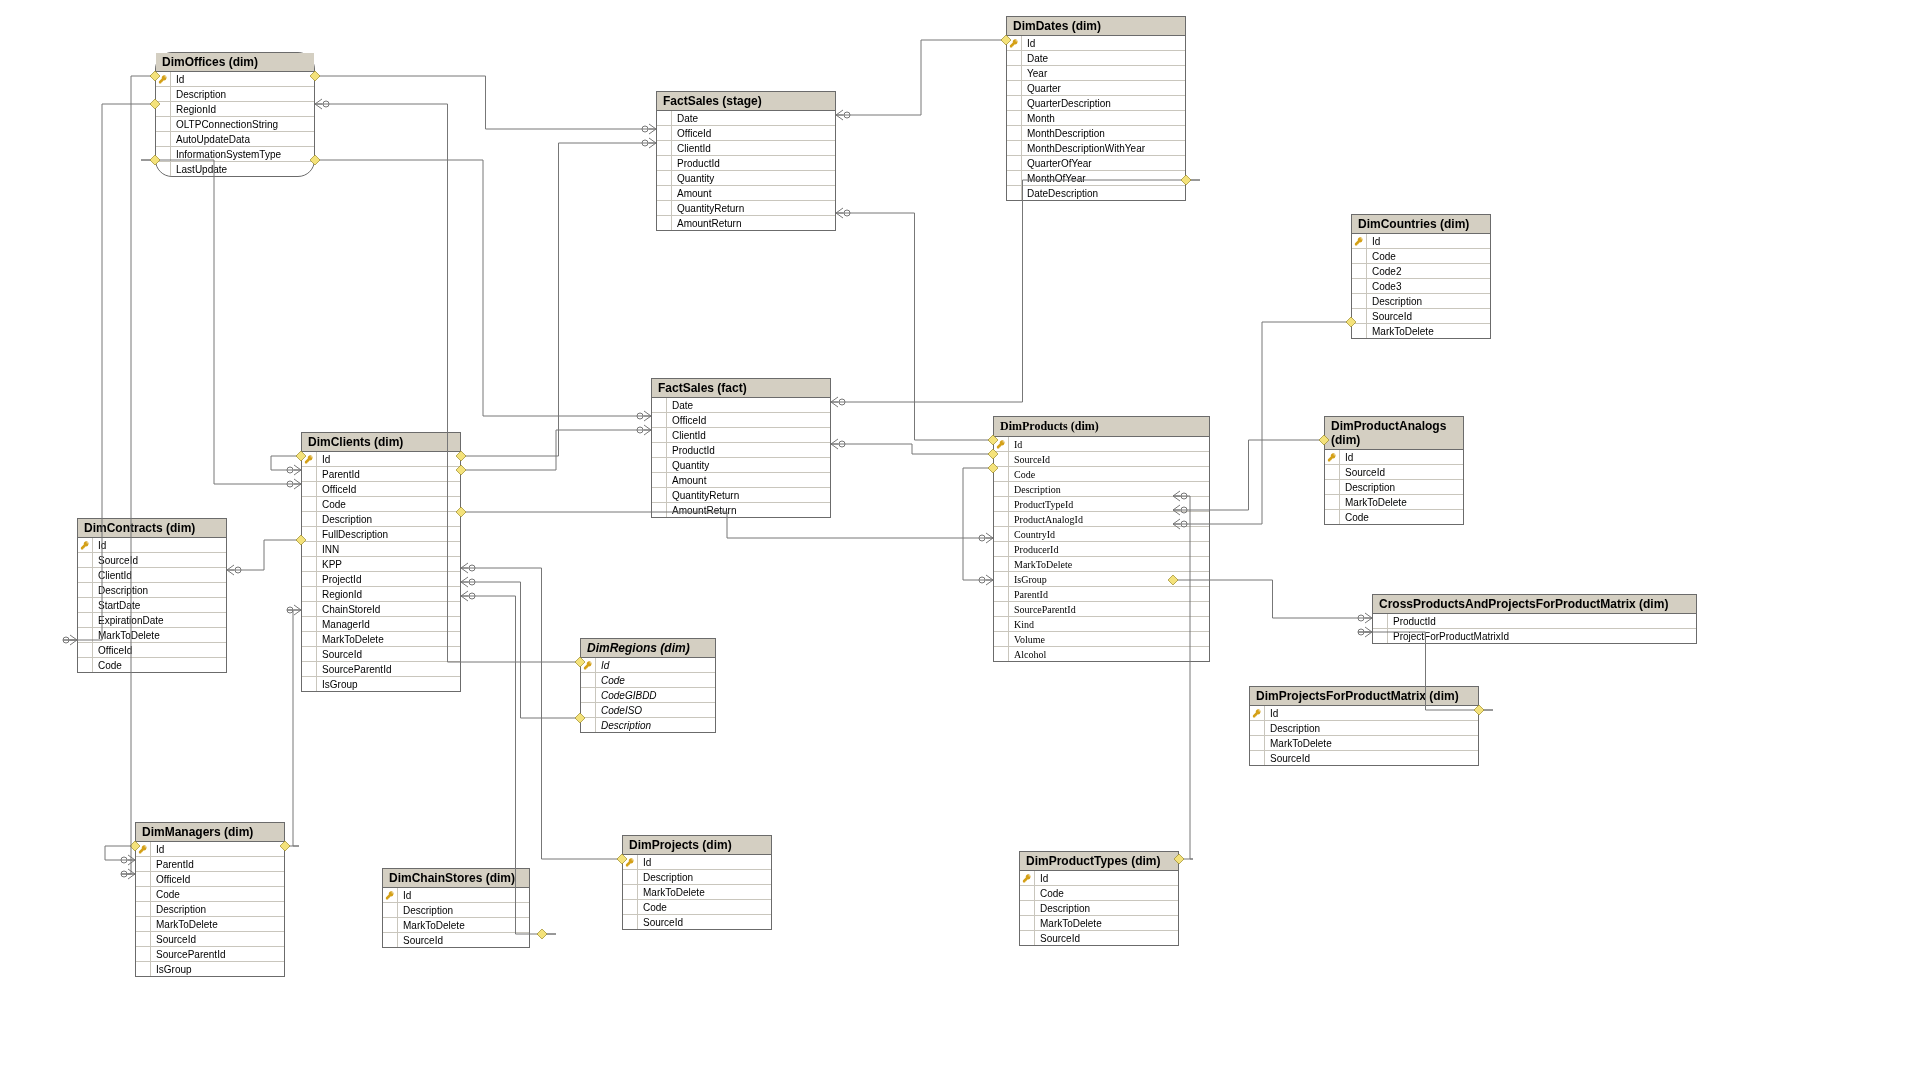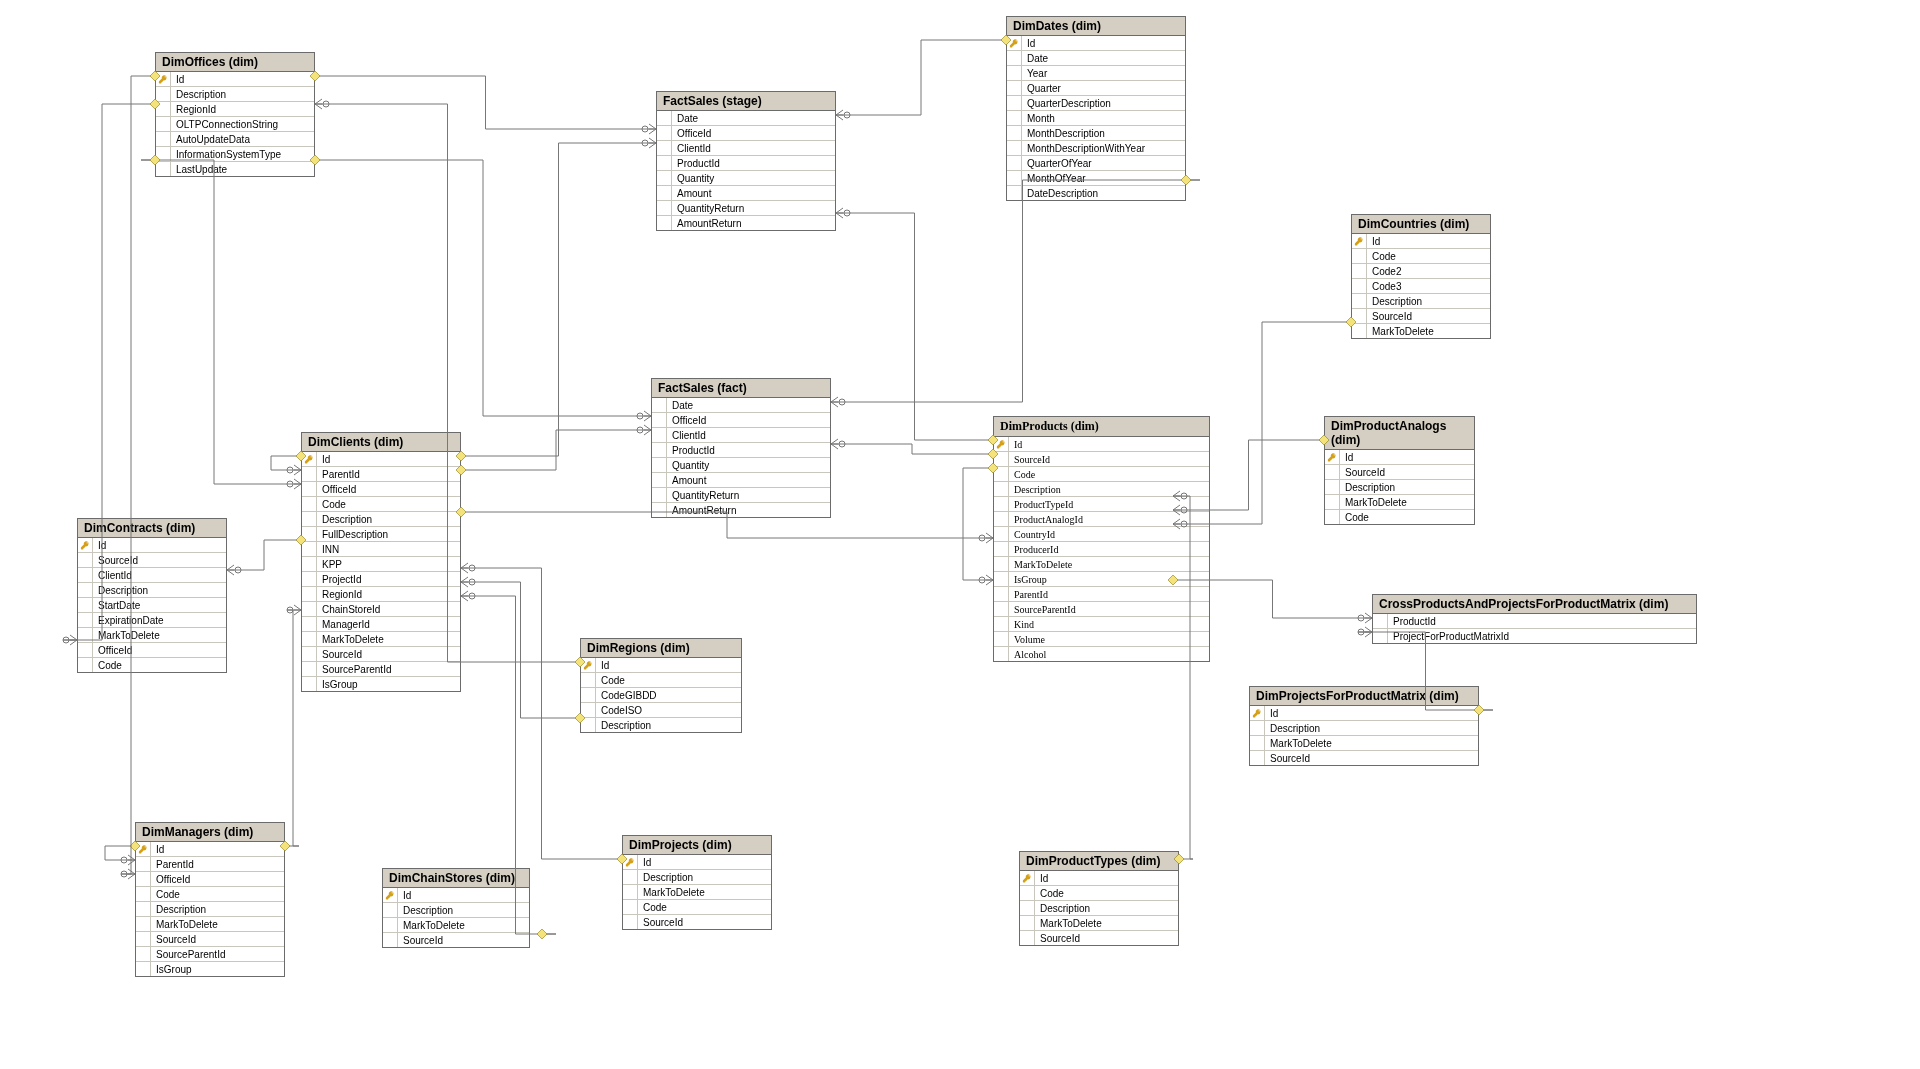--- a/index.html
+++ b/index.html
@@ -13,21 +13,21 @@
   .key-icon svg{display:block;}
   svg.rel path{stroke:#777;fill:none;}
   svg.rel line{stroke:#777;}
   .crow{stroke:#777;stroke-width:1;fill:none;}
   .diam{fill:#f4e27a;stroke:#8d7a10;stroke-width:0.6;}
 </style>
 </head>
 <body>
 
 <div id="canvas">
-    <div class="table" style="left: 155px; top: 52px; width: 160px;">
+    <div class="table" style="left: 155px; top: 52px; width: 160px; border-radius: 17px;">
       <div class="table-title">DimOffices (dim)</div>
       <div class="row">
         <div class="keycell">
           <span class="key-icon">
             <svg width="10" height="10" viewBox="0 0 16 16">
               <path d="M10 2a4 4 0 0 0-3.9 5l-4.4 4.4a1 1 0 0 0-.3.7V14a1 1 0 0 0 1 1h2a1 1 0 0 0 1-1v-1h1a1 1 0 0 0 1-1v-.3l1.3-1.3A4 4 0 1 0 10 2zm1.5 3.5a1 1 0 1 1 0-2 1 1 0 0 1 0 2z" fill="#d4a017"></path>
             </svg>
           </span>
         </div>
         <div class="coltext">Id</div>
@@ -397,21 +397,21 @@
       </div>
       <div class="row">
         <div class="keycell"></div>
         <div class="coltext">Volume</div>
       </div>
       <div class="row">
         <div class="keycell"></div>
         <div class="coltext">Alcohol</div>
       </div>
     </div>
-    <div class="table" style="left: 1324px; top: 416px; width: 151px;">
+    <div class="table" style="left: 1324px; top: 416px; width: 140px;">
       <div class="table-title">DimProductAnalogs (dim)</div>
       <div class="row">
         <div class="keycell">
           <span class="key-icon">
             <svg width="10" height="10" viewBox="0 0 16 16">
               <path d="M10 2a4 4 0 0 0-3.9 5l-4.4 4.4a1 1 0 0 0-.3.7V14a1 1 0 0 0 1 1h2a1 1 0 0 0 1-1v-1h1a1 1 0 0 0 1-1v-.3l1.3-1.3A4 4 0 1 0 10 2zm1.5 3.5a1 1 0 1 1 0-2 1 1 0 0 1 0 2z" fill="#d4a017"></path>
             </svg>
           </span>
         </div>
         <div class="coltext">Id</div>
@@ -426,21 +426,21 @@
       </div>
       <div class="row">
         <div class="keycell"></div>
         <div class="coltext">MarkToDelete</div>
       </div>
       <div class="row">
         <div class="keycell"></div>
         <div class="coltext">Code</div>
       </div>
     </div>
-    <div class="table" style="left: 580px; top: 638px; width: 162px;">
+    <div class="table" style="left: 580px; top: 638px; width: 136px; font-style: italic;">
       <div class="table-title">DimRegions (dim)</div>
       <div class="row">
         <div class="keycell">
           <span class="key-icon">
             <svg width="10" height="10" viewBox="0 0 16 16">
               <path d="M10 2a4 4 0 0 0-3.9 5l-4.4 4.4a1 1 0 0 0-.3.7V14a1 1 0 0 0 1 1h2a1 1 0 0 0 1-1v-1h1a1 1 0 0 0 1-1v-.3l1.3-1.3A4 4 0 1 0 10 2zm1.5 3.5a1 1 0 1 1 0-2 1 1 0 0 1 0 2z" fill="#d4a017"></path>
             </svg>
           </span>
         </div>
         <div class="coltext">Id</div>

